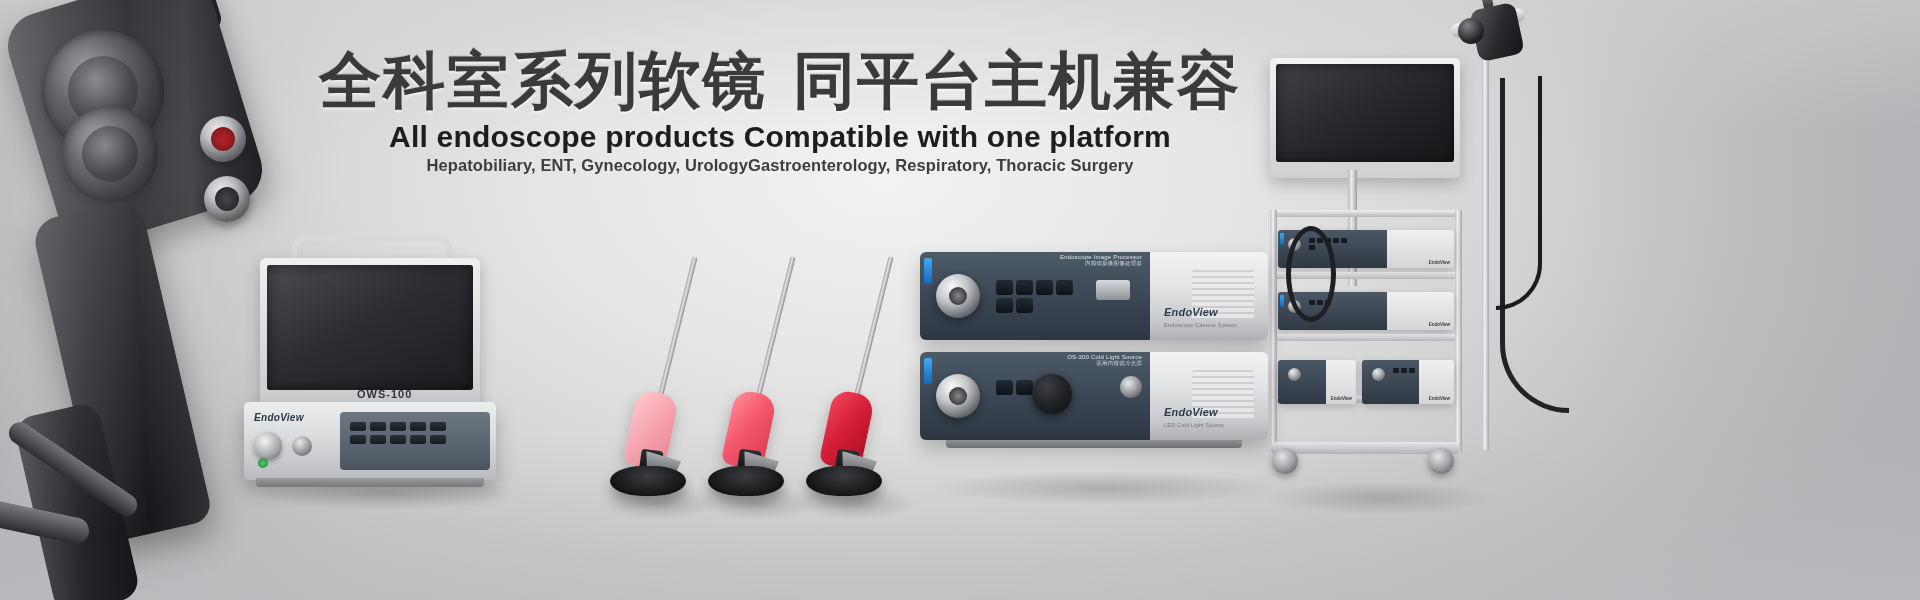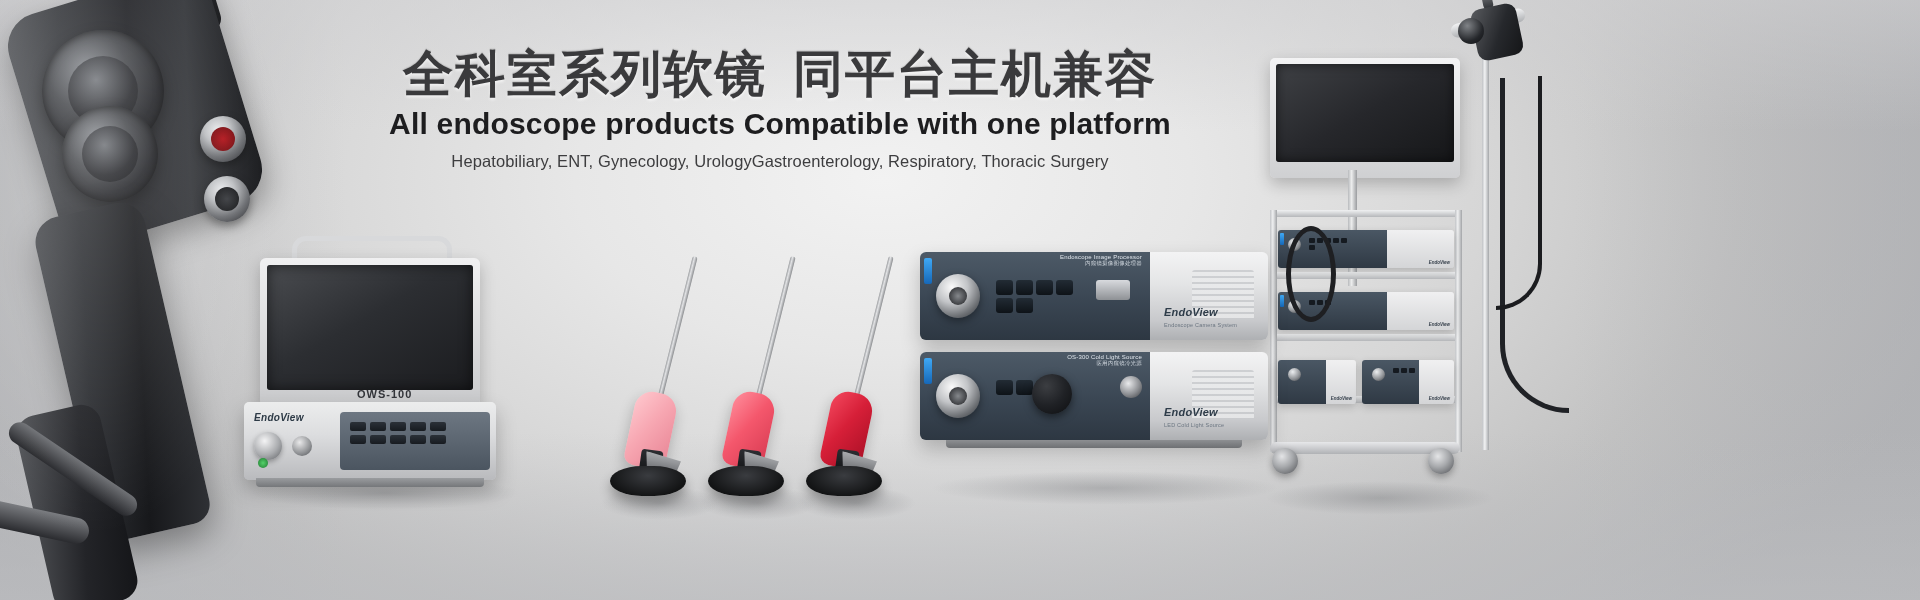--- a/index.html
+++ b/index.html
@@ -19,35 +19,35 @@
       linear-gradient(180deg, rgba(210,210,212,.55) 0%, rgba(255,255,255,0) 22%, rgba(255,255,255,0) 72%, rgba(188,189,192,.65) 100%),
       linear-gradient(90deg, rgba(175,176,180,.55) 0%, rgba(255,255,255,0) 18%, rgba(255,255,255,0) 82%, rgba(175,176,180,.5) 100%);
     pointer-events:none;
   }
 
   
   .textblock{
     position:absolute;left:0;top:48px;width:1560px;text-align:center;z-index:30;
   }
   .title-cn{
-    font-size:50px;line-height:1.06;font-weight:700;color:#3a3a3c;
+    font-size:62px;line-height:1.06;font-weight:700;color:#3a3a3c;
     letter-spacing:2px;
     text-shadow:0 2px 3px rgba(255,255,255,.65), 0 -1px 1px rgba(90,90,92,.25);
     white-space:nowrap;
   }
   .title-cn .gap{display:inline-block;width:26px;}
   .title-en{
     margin-top:6px;font-size:30px;font-weight:700;color:#1d1d1f;
     letter-spacing:.2px;white-space:nowrap;
   }
   .desc-cn{
     margin-top:30px;font-size:18.5px;color:#3c3c3e;letter-spacing:.6px;white-space:nowrap;
   }
   .desc-en{
-    margin-top:11px;font-size:16.5px;color:#3d3d3f;letter-spacing:.1px;white-space:nowrap;
+    margin-top:2px;font-size:16.5px;color:#3d3d3f;letter-spacing:.1px;white-space:nowrap;font-weight:bold;
   }
 
   
   .obj{position:absolute;}
 
   
   #scope{left:-10px;top:-12px;width:330px;height:612px;z-index:20;}
   #scope .sh-body{
     position:absolute;left:40px;top:0px;width:210px;height:240px;border-radius:34px;
     background:linear-gradient(105deg,#5d5f63 0%,#3a3c40 22%,#212226 48%,#34363a 70%,#16171a 100%);

